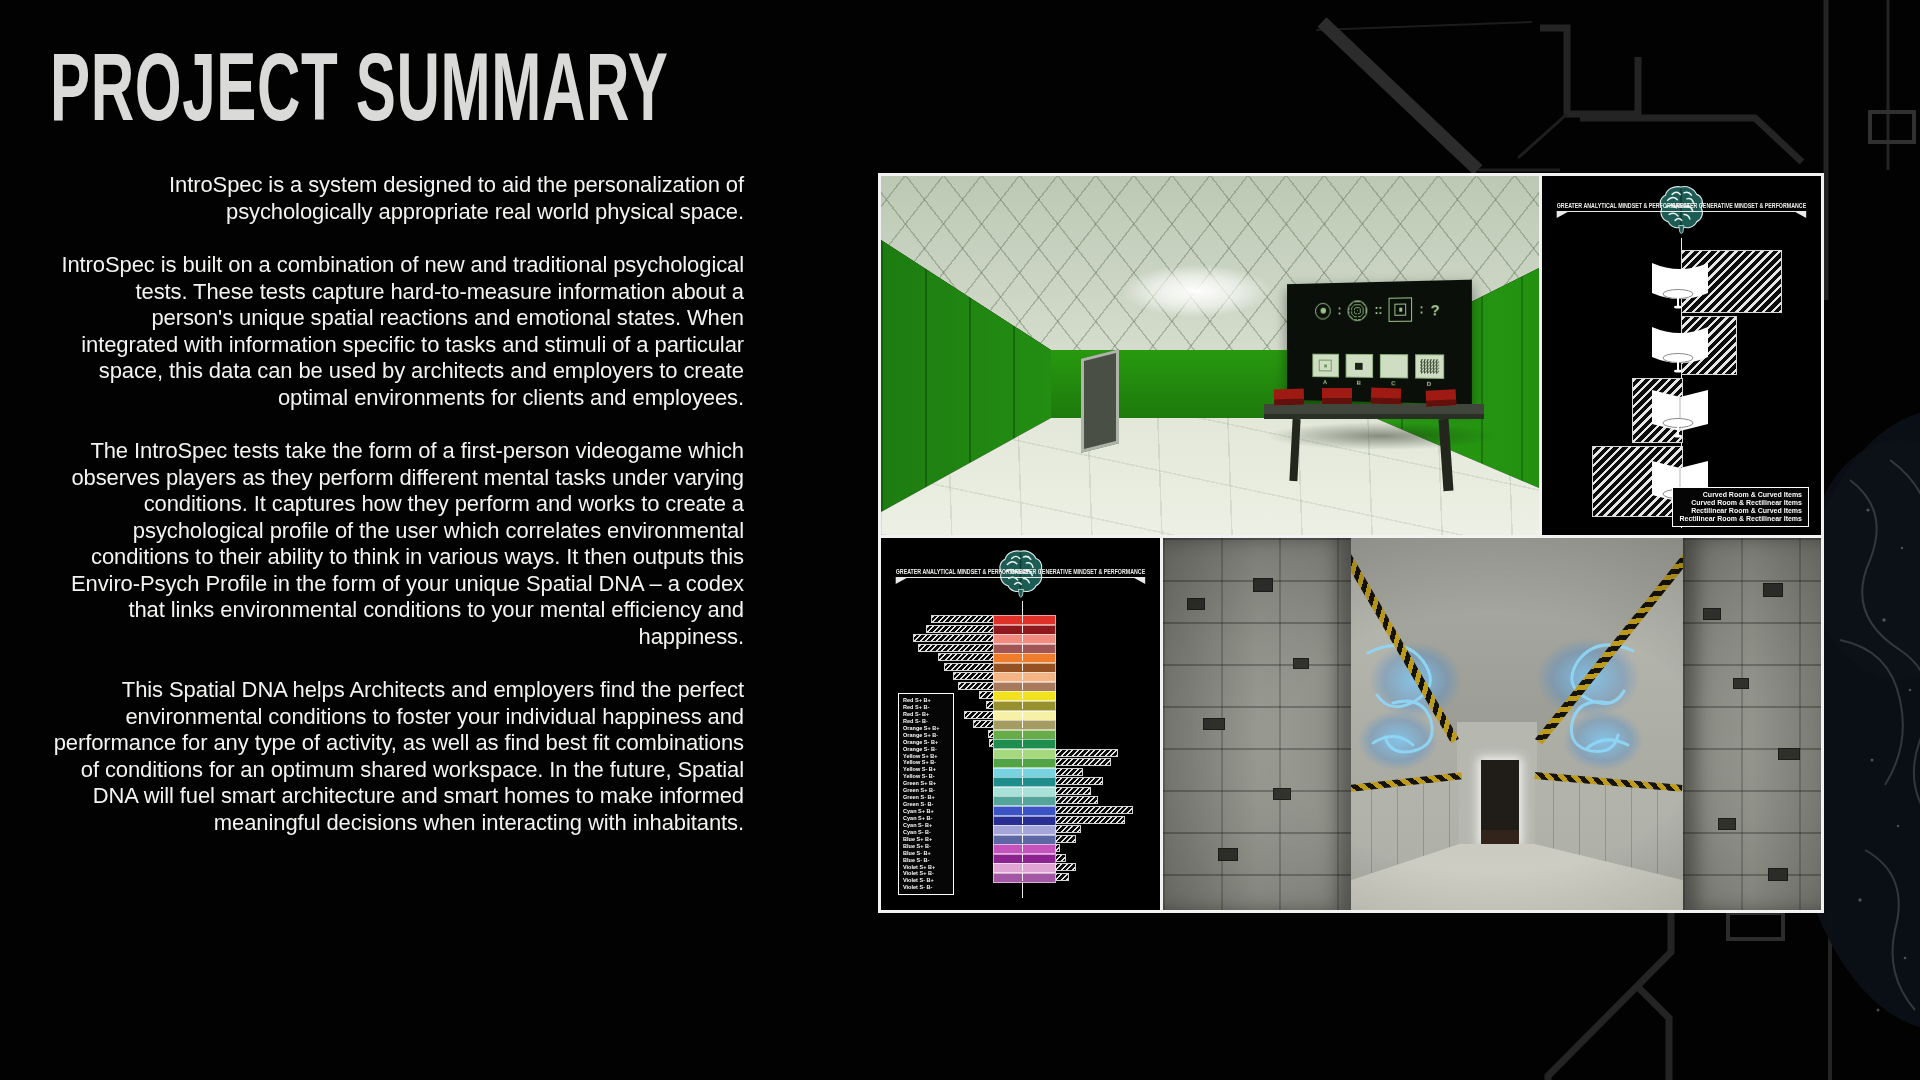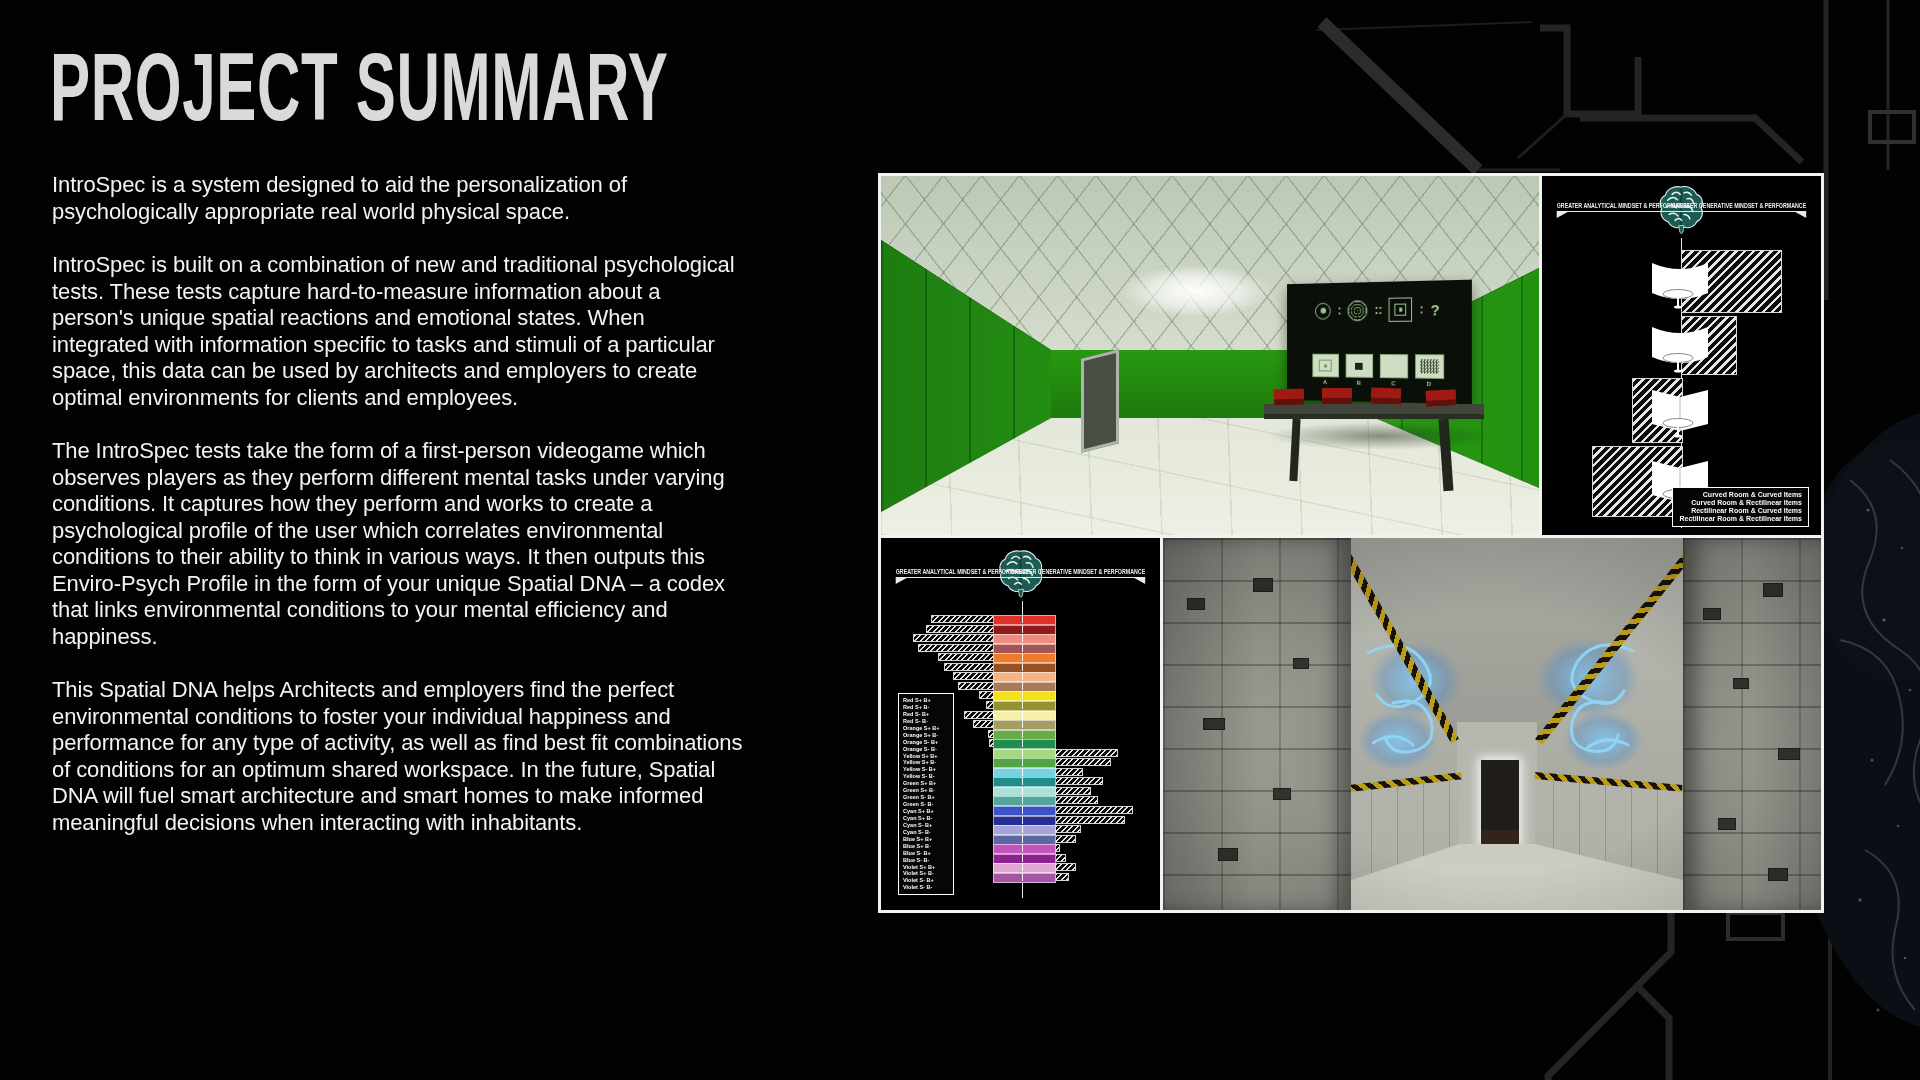--- a/index.html
+++ b/index.html
@@ -6,21 +6,21 @@
   .slide{position:relative;width:1920px;height:1080px;background:#020202;overflow:hidden;
          font-family:"Liberation Sans",sans-serif;color:#f1f1ef;}
   
   .bg-decor{position:absolute;left:0;top:0;width:1920px;height:1080px;}
   
   .title{position:absolute;left:50px;top:38px;margin:0;font-size:97px;font-weight:bold;
          color:#dadad8;letter-spacing:1px;transform:scaleX(.62);transform-origin:left top;
          white-space:nowrap;line-height:1;}
   .summary{position:absolute;left:52px;top:172px;width:692px;font-size:22px;line-height:26.5px;
            letter-spacing:-.1px;color:#f3f3f1;}
-  .summary p{margin:0 0 27px 0;}
+  .summary p{margin:0 0 27px 0;text-align:right;}
   
   .collage{position:absolute;left:878px;top:173px;width:946px;height:740px;background:#f2f2f2;}
   .panel{position:absolute;background:#000;overflow:hidden;}
   .p-room{left:3px;top:3px;width:658px;height:359px;}
   .p-diagram{left:664px;top:3px;width:279px;height:359px;}
   .p-chart{left:3px;top:365px;width:279px;height:372px;}
   .p-corridor{left:285px;top:365px;width:658px;height:372px;}
   .abs{position:absolute;}
   
   .axis-label{position:absolute;font-size:6.3px;font-weight:bold;color:#eeeeec;white-space:nowrap;

